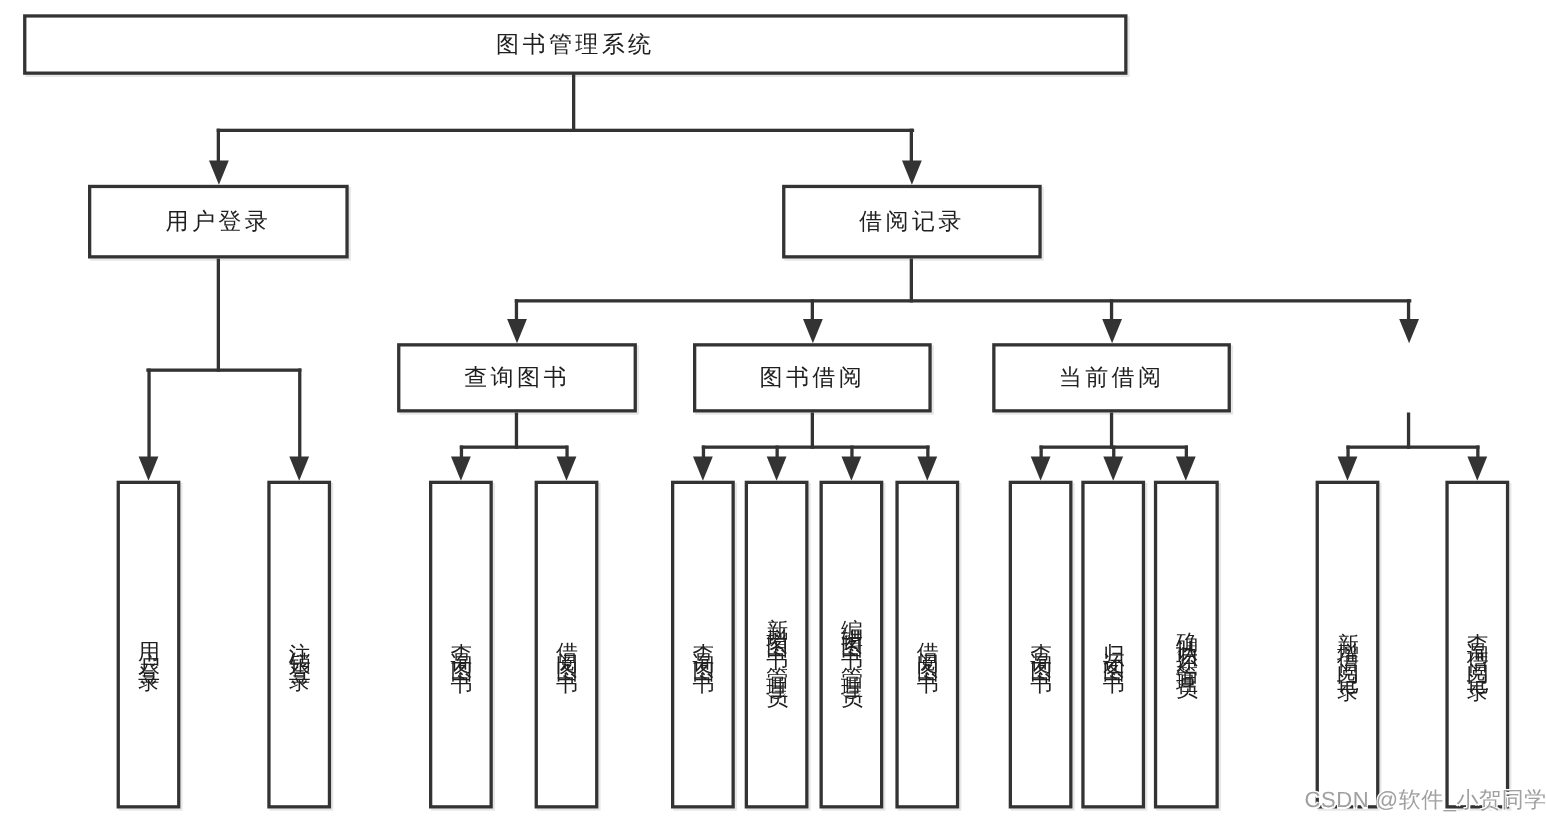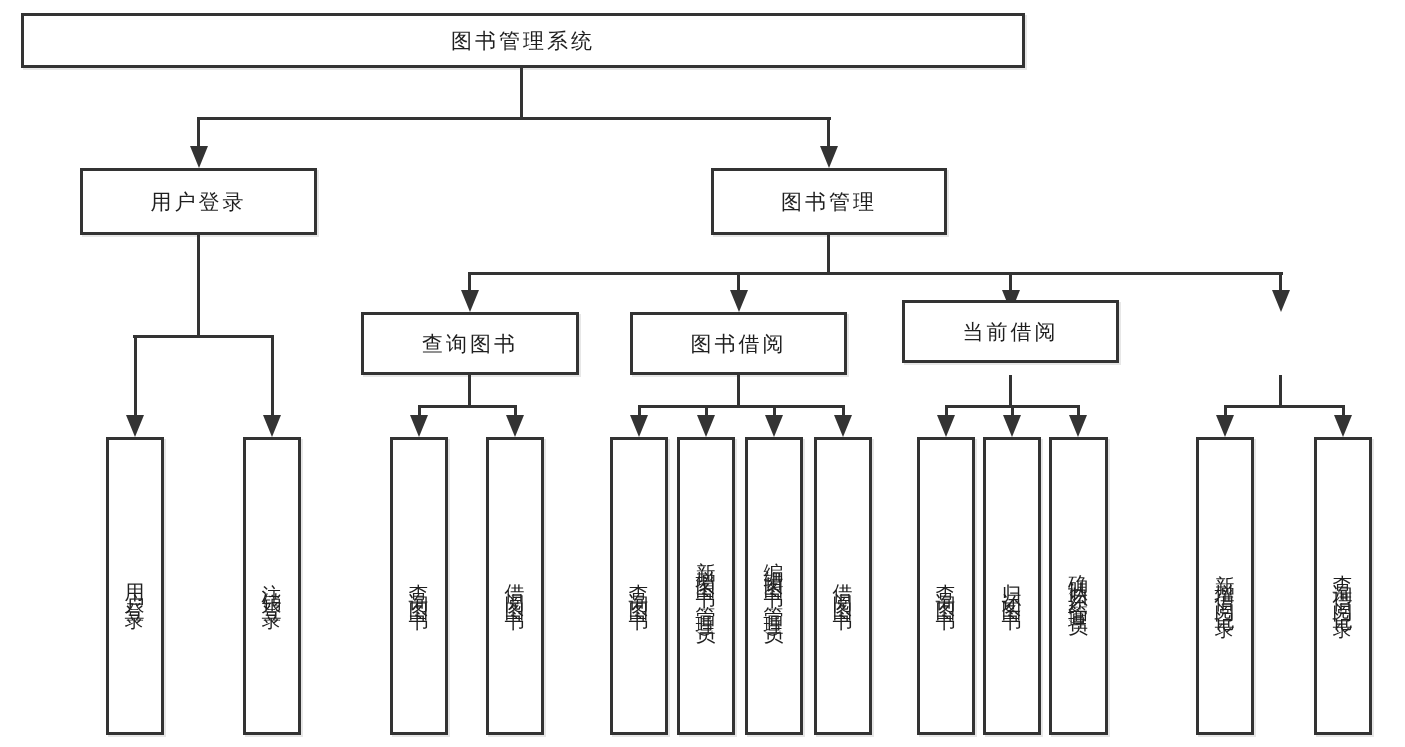--- a/index.html
+++ b/index.html
@@ -75,21 +75,21 @@
   <div class="hl" style="left:197px;top:117px;width:634px"></div>
   <div class="vl" style="left:197px;top:117px;height:33px"></div>
   <div class="ah" style="left:190px;top:146px"></div>
   <div class="vl" style="left:827px;top:117px;height:33px"></div>
   <div class="ah" style="left:820px;top:146px"></div>
 
   <div class="box" style="left:80px;top:168px;width:237px;height:67px">
     <span class="hlabel">用户登录</span>
   </div>
   <div class="box" style="left:711px;top:168px;width:236px;height:67px">
-    <span class="hlabel">图书管理</span>
+    <span class="hlabel">借阅记录</span>
   </div>
 
   <div class="vl" style="left:197px;top:235px;height:103px"></div>
   <div class="hl" style="left:133px;top:335px;width:141px"></div>
   <div class="vl" style="left:134px;top:335px;height:82px"></div>
   <div class="ah" style="left:126px;top:415px"></div>
   <div class="vl" style="left:271px;top:335px;height:82px"></div>
   <div class="ah" style="left:263px;top:415px"></div>
 
   <div class="vl" style="left:827px;top:235px;height:40px"></div>
@@ -102,21 +102,21 @@
   <div class="ah" style="left:1002px;top:290px"></div>
   <div class="vl" style="left:1279px;top:272px;height:20px"></div>
   <div class="ah" style="left:1272px;top:290px"></div>
 
   <div class="box" style="left:361px;top:312px;width:218px;height:63px">
     <span class="hlabel">查询图书</span>
   </div>
   <div class="box" style="left:630px;top:312px;width:217px;height:63px">
     <span class="hlabel">图书借阅</span>
   </div>
-  <div class="box" style="left:902px;top:300px;width:217px;height:63px">
+  <div class="box" style="left:902px;top:312px;width:217px;height:63px">
     <span class="hlabel">当前借阅</span>
   </div>
 
   <div class="vl" style="left:468px;top:375px;height:33px"></div>
   <div class="hl" style="left:418px;top:405px;width:98px"></div>
   <div class="vl" style="left:418px;top:405px;height:12px"></div>
   <div class="ah" style="left:410px;top:415px"></div>
   <div class="vl" style="left:514px;top:405px;height:12px"></div>
   <div class="ah" style="left:506px;top:415px"></div>
 
@@ -184,14 +184,15 @@
     <span class="vlabel" style="letter-spacing:6px">确认归还（管理员）</span>
   </div>
 
   <div class="box" style="left:1196px;top:437px;width:58px;height:298px">
     <span class="vlabel">新增借阅记录</span>
   </div>
   <div class="box" style="left:1314px;top:437px;width:58px;height:298px">
     <span class="vlabel">查询借阅记录</span>
   </div>
 
+  <div class="watermark">CSDN @软件_小贺同学</div>
 
 </div>
 
 </body></html>

